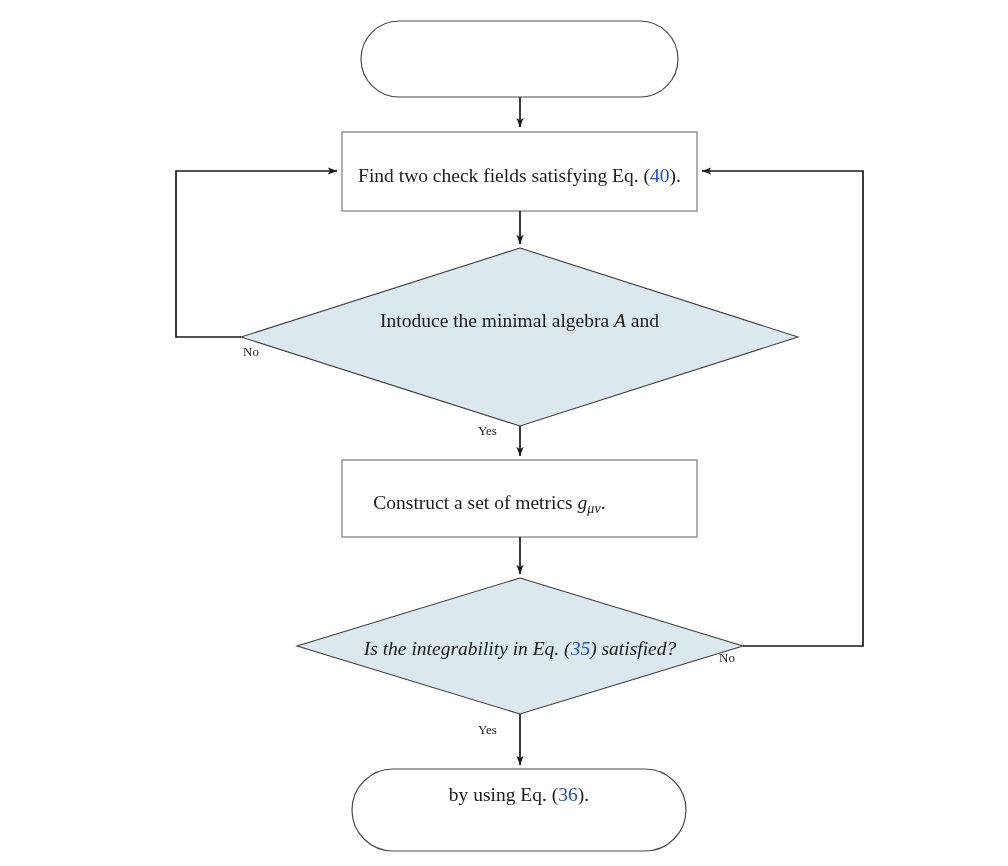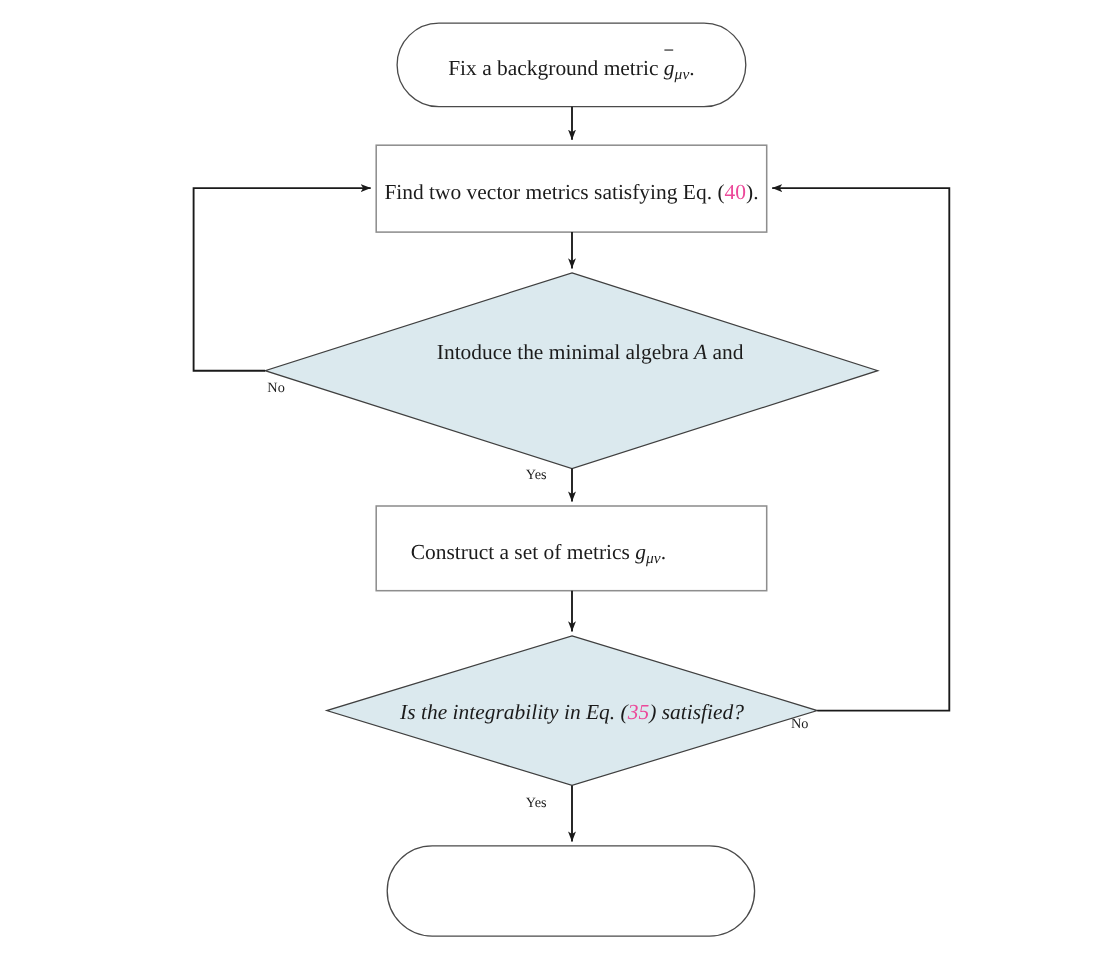--- a/index.html
+++ b/index.html
@@ -29,21 +29,21 @@
   .node-text {
     position: absolute;
     text-align: center;
     font-family: "Liberation Serif", "DejaVu Serif", serif;
     font-size: 19.5px;
     line-height: 1.62;
     color: #1b1b1b;
     white-space: nowrap;
     pointer-events: none;
   }
-  .node-text .eqref { color: #ec4899; }
+  .node-text .eqref { color: #1d4ed8; }
   .mathit { font-style: italic; }
   .cal {
     font-family: "Liberation Serif", "DejaVu Serif", serif;
     font-style: italic;
   }
   .sub {
     font-size: 0.72em;
     vertical-align: -0.28em;
     font-style: italic;
     letter-spacing: 0.1px;
@@ -102,41 +102,39 @@
 
     <line x1="520" y1="537" x2="520" y2="574" stroke="#1a1a1a" stroke-width="1.7" marker-end="url(#arrowDark)"></line>
 
     <line x1="520" y1="714" x2="520" y2="765" stroke="#1a1a1a" stroke-width="1.7" marker-end="url(#arrowDark)"></line>
 
     <path d="M241,337 L176,337 L176,171 L337,171" fill="none" stroke="#1a1a1a" stroke-width="1.7" marker-end="url(#arrowDark)"></path>
 
     <path d="M743,646 L863,646 L863,171 L702,171" fill="none" stroke="#1a1a1a" stroke-width="1.7" marker-end="url(#arrowDark)"></path>
   </svg>
 
-  <div class="node-text" style="left:361px; top:47px; width:317px;">
-    <span>Fix a background metric </span><span class="overbar mathit">g</span><span class="sub">μν</span><span>.</span>
+
+  <div class="node-text" style="left:342px; top:160px; width:355px;">
+    <span>Find two check fields satisfying Eq. (</span><span class="eqref">40</span><span>).</span>
   </div>
 
-  <div class="node-text" style="left:342px; top:160px; width:355px;">
-    <span>Find two vector metrics satisfying Eq. (</span><span class="eqref">40</span><span>).</span>
-  </div>
-
-  <div class="node-text" style="left:258px; top:305px; width:557px;">
+  <div class="node-text" style="left:241px; top:305px; width:557px;">
     <span class="line2"><span>Intoduce the minimal algebra </span><span class="cal">A</span><span> and</span></span>
   </div>
 
   <div class="node-text" style="left:342px; top:487px; width:295px;">
     <span>Construct a set of metrics </span><span class="mathit">g</span><span class="sub">μν</span><span>.</span>
   </div>
 
   <div class="node-text" style="left:297px; top:633px; width:446px;font-style:italic;">
     <span>Is the integrability in Eq. (</span><span class="eqref">35</span><span>) satisfied?</span>
   </div>
 
   <div class="node-text" style="left:352px; top:775px; width:334px;">
+    <span class="line2" style="margin-top:4px;"><span>by using Eq. (</span><span class="eqref">36</span><span>).</span></span>
   </div>
 
   <div class="branch-label" style="left:243px; top:344px;">No</div>
 
   <div class="branch-label" style="left:478px; top:423px;">Yes</div>
 
   <div class="branch-label" style="left:719px; top:650px;">No</div>
 
   <div class="branch-label" style="left:478px; top:722px;">Yes</div>
 

